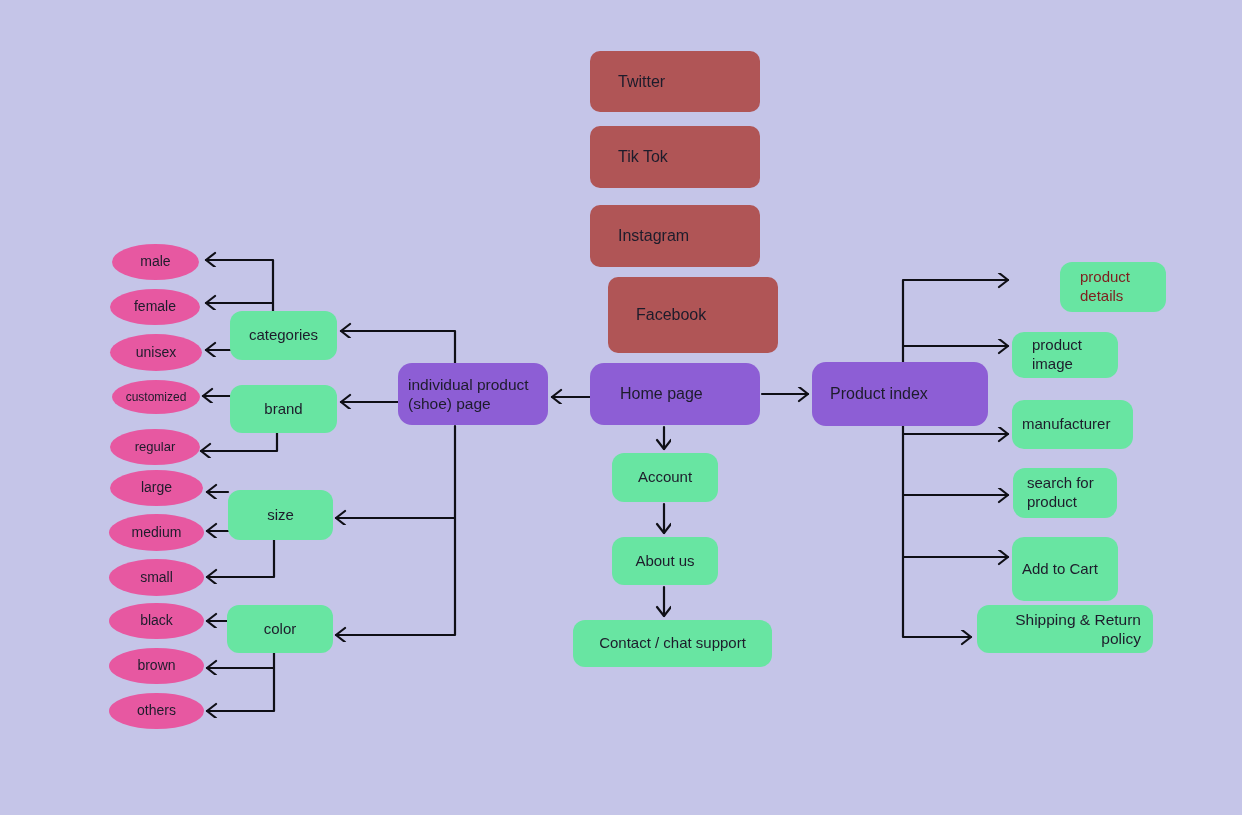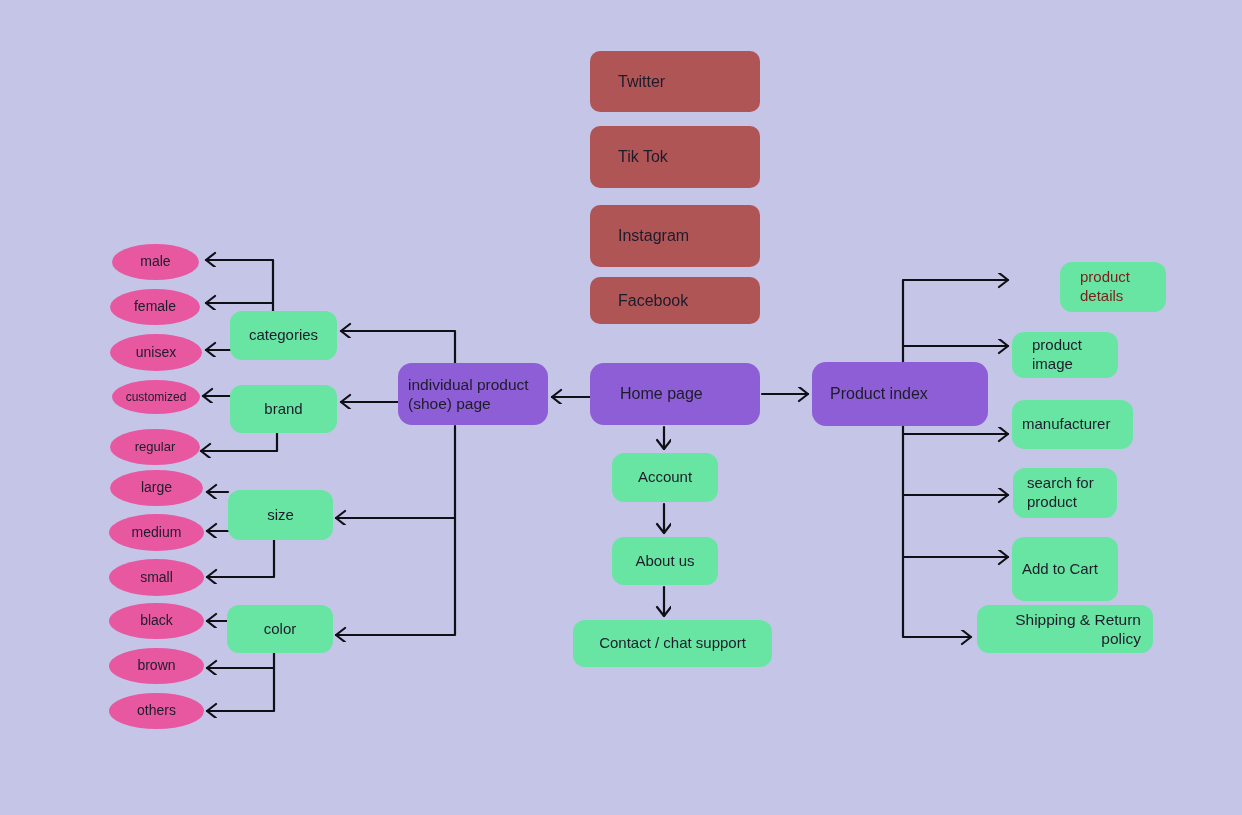--- a/index.html
+++ b/index.html
@@ -56,21 +56,21 @@
       <polyline points="903,362 903,280 1008,280" fill="none" stroke="#0f0f16" stroke-width="2.2" stroke-linecap="round" stroke-linejoin="round" marker-end="url(#arrowhead)"></polyline>
       <polyline points="903,346 1008,346" fill="none" stroke="#0f0f16" stroke-width="2.2" stroke-linecap="round" stroke-linejoin="round" marker-end="url(#arrowhead)"></polyline>
       <polyline points="903,426 903,434 1008,434" fill="none" stroke="#0f0f16" stroke-width="2.2" stroke-linecap="round" stroke-linejoin="round" marker-end="url(#arrowhead)"></polyline>
       <polyline points="903,434 903,495 1008,495" fill="none" stroke="#0f0f16" stroke-width="2.2" stroke-linecap="round" stroke-linejoin="round" marker-end="url(#arrowhead)"></polyline>
       <polyline points="903,495 903,557 1008,557" fill="none" stroke="#0f0f16" stroke-width="2.2" stroke-linecap="round" stroke-linejoin="round" marker-end="url(#arrowhead)"></polyline>
       <polyline points="903,557 903,637 971,637" fill="none" stroke="#0f0f16" stroke-width="2.2" stroke-linecap="round" stroke-linejoin="round" marker-end="url(#arrowhead)"></polyline>
     </svg>
 <div class="node social" style="left: 590px; top: 126px; width: 170px; height: 62px; font-size: 16px; background: rgb(176, 85, 86); color: rgb(29, 28, 43); justify-content: flex-start; text-align: left; padding-left: 28px; padding-right: 6px;">Tik Tok</div>
     <div class="node social" style="left: 590px; top: 51px; width: 170px; height: 61px; font-size: 16px; background: rgb(176, 85, 86); color: rgb(29, 28, 43); justify-content: flex-start; text-align: left; padding-left: 28px; padding-right: 6px;">Twitter</div>
     <div class="node social" style="left: 590px; top: 205px; width: 170px; height: 62px; font-size: 16px; background: rgb(176, 85, 86); color: rgb(29, 28, 43); justify-content: flex-start; text-align: left; padding-left: 28px; padding-right: 6px;">Instagram</div>
-    <div class="node social" style="left: 590px; top: 277px; width: 170px; height: 47px; font-size: 16px; background: rgb(176, 85, 86); color: rgb(29, 28, 43); justify-content: flex-start; text-align: left; padding-left: 28px; padding-right: 6px;">Facebook</div>
+    <div class="node social" style="left: 608px; top: 277px; width: 170px; height: 76px; font-size: 16px; background: rgb(176, 85, 86); color: rgb(29, 28, 43); justify-content: flex-start; text-align: left; padding-left: 28px; padding-right: 6px;">Facebook</div>
     <div class="node page" style="left: 590px; top: 363px; width: 170px; height: 62px; font-size: 16px; background: rgb(141, 94, 213); color: rgb(29, 28, 43); justify-content: flex-start; text-align: left; padding-left: 30px; ">Home page</div>
     <div class="node page" style="left: 812px; top: 362px; width: 176px; height: 64px; font-size: 16px; background: rgb(141, 94, 213); color: rgb(29, 28, 43); justify-content: flex-start; text-align: left; padding-left: 18px; padding-right: 6px;">Product index</div>
     <div class="node page" style="left: 398px; top: 363px; width: 150px; height: 62px; font-size: 15.5px; background: rgb(141, 94, 213); color: rgb(29, 28, 43); justify-content: flex-start; text-align: left; padding-left: 10px; padding-right: 6px;">individual product (shoe) page</div>
     <div class="node section" style="left: 230px; top: 311px; width: 107px; height: 49px; font-size: 15px; background: rgb(104, 229, 162); color: rgb(29, 28, 43); justify-content: center; text-align: center;">categories</div>
     <div class="node section" style="left: 230px; top: 385px; width: 107px; height: 48px; font-size: 15px; background: rgb(104, 229, 162); color: rgb(29, 28, 43); justify-content: center; text-align: center;">brand</div>
     <div class="node section" style="left: 228px; top: 490px; width: 105px; height: 50px; font-size: 15px; background: rgb(104, 229, 162); color: rgb(29, 28, 43); justify-content: center; text-align: center;">size</div>
     <div class="node section" style="left: 227px; top: 605px; width: 106px; height: 48px; font-size: 15px; background: rgb(104, 229, 162); color: rgb(29, 28, 43); justify-content: center; text-align: center;">color</div>
     <div class="node section" style="left: 612px; top: 453px; width: 106px; height: 49px; font-size: 15px; background: rgb(104, 229, 162); color: rgb(29, 28, 43); justify-content: center; text-align: center;">Account</div>
     <div class="node section" style="left: 612px; top: 537px; width: 106px; height: 48px; font-size: 15px; background: rgb(104, 229, 162); color: rgb(29, 28, 43); justify-content: center; text-align: center;">About us</div>
     <div class="node section" style="left: 573px; top: 620px; width: 199px; height: 47px; font-size: 15px; background: rgb(104, 229, 162); color: rgb(29, 28, 43); justify-content: center; text-align: center;">Contact / chat support</div>

